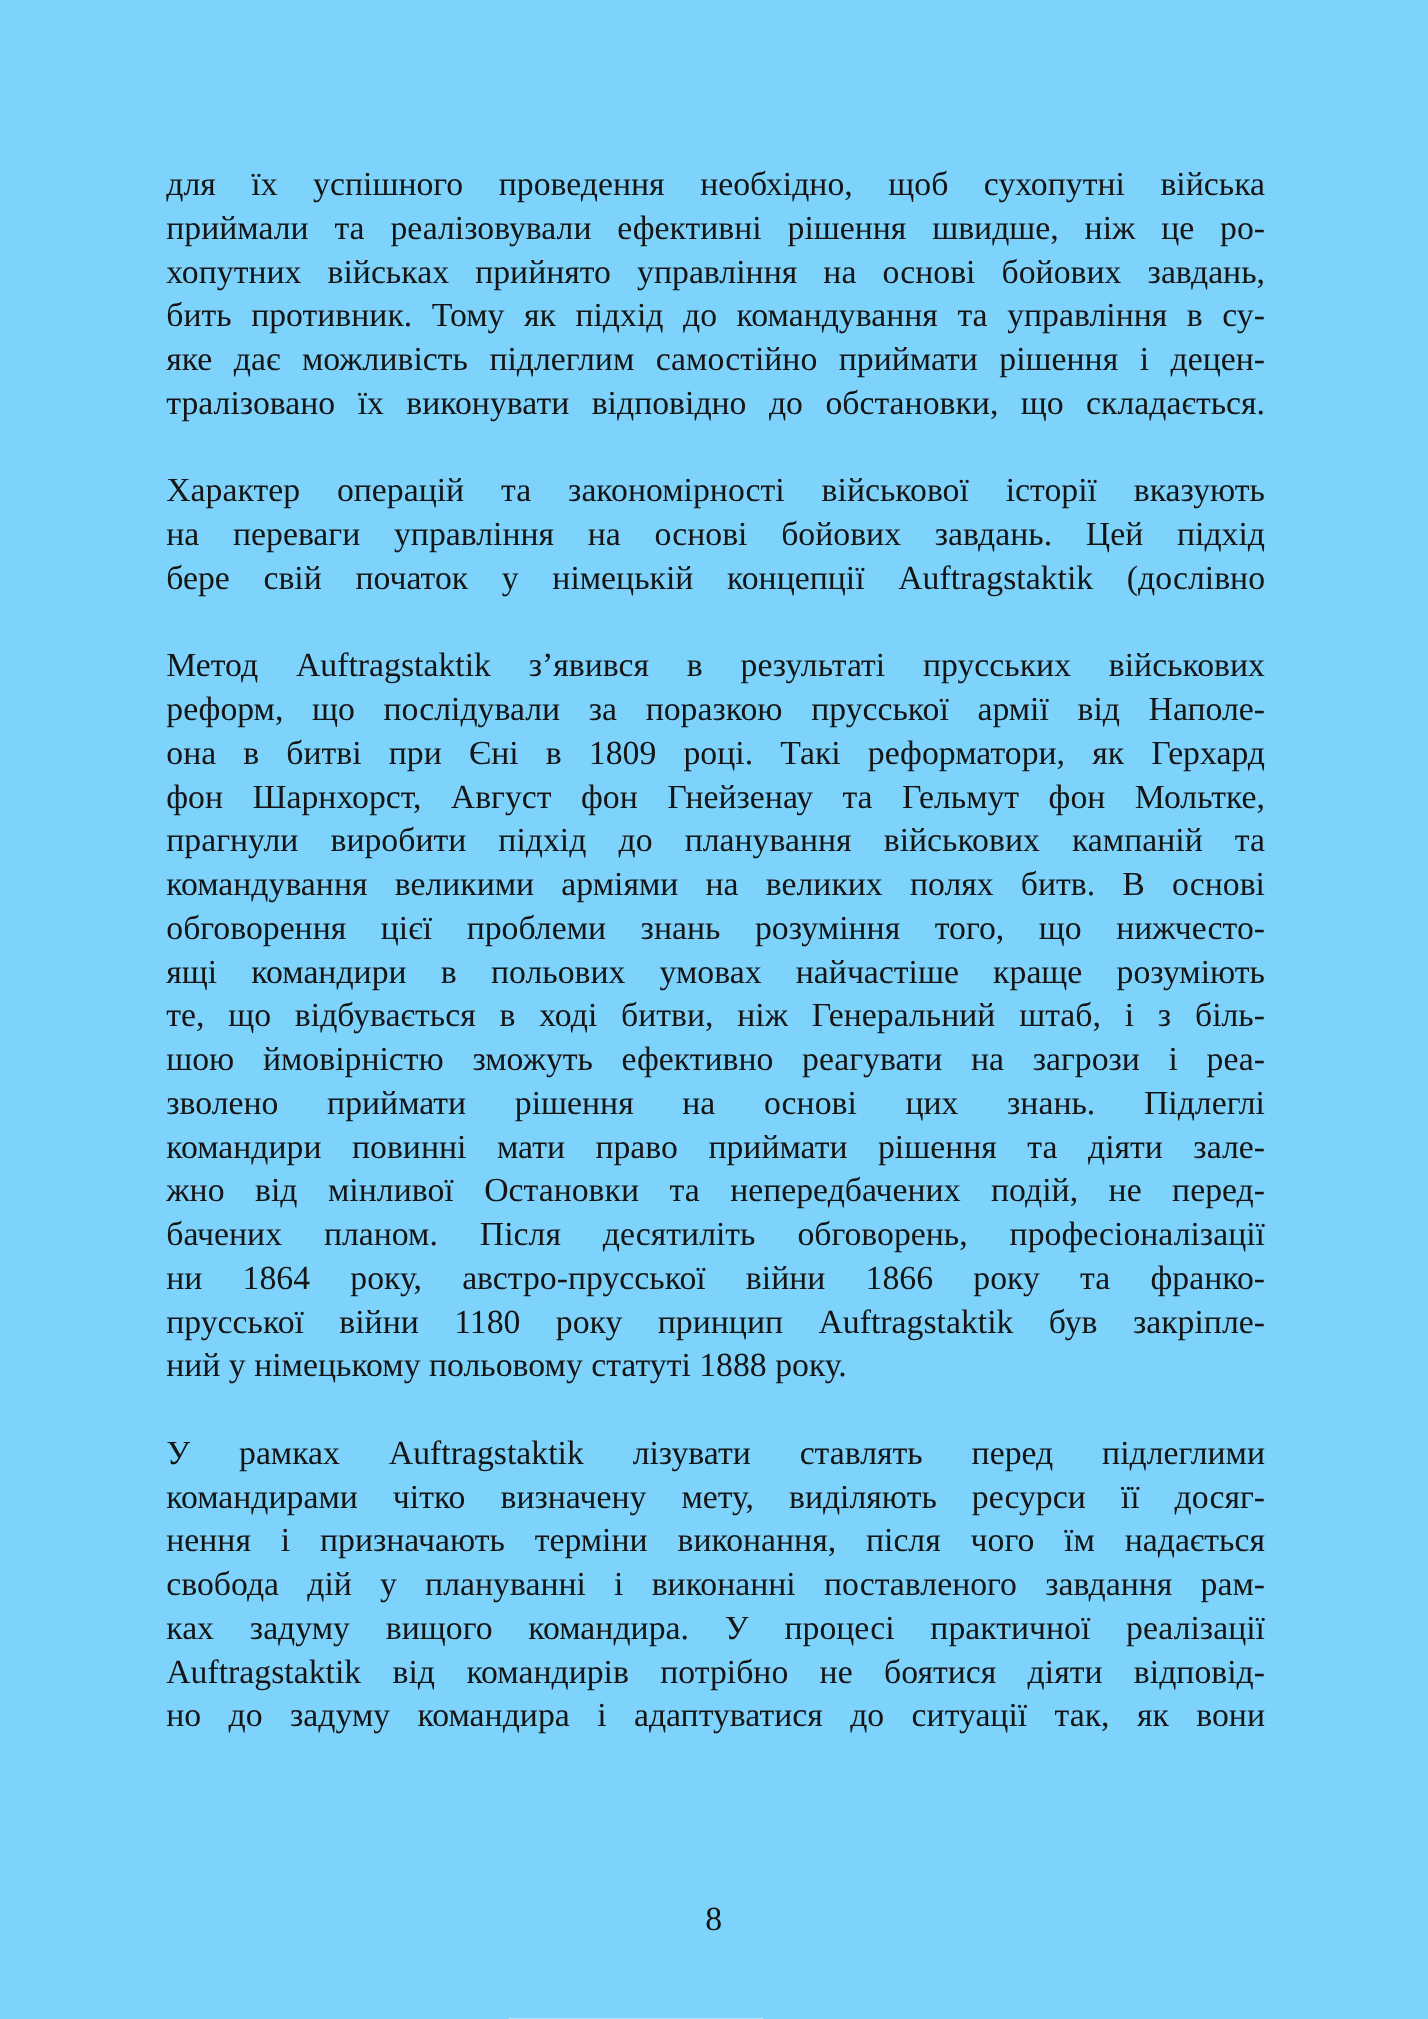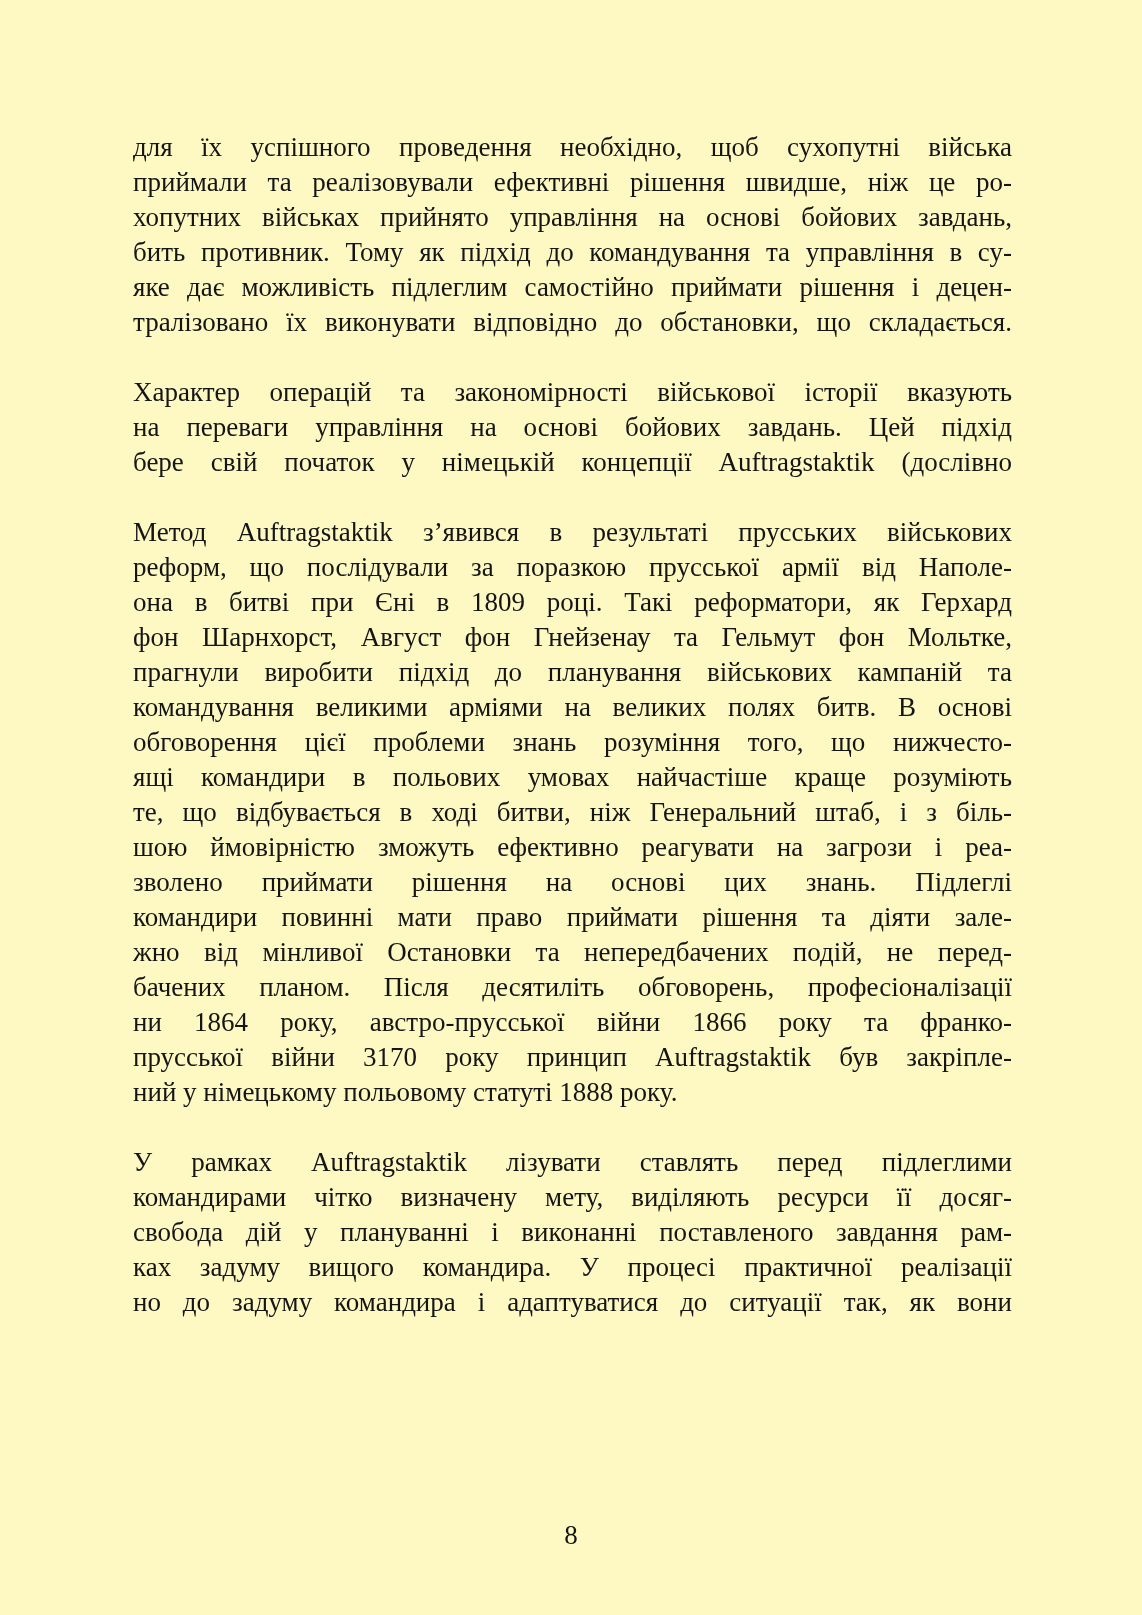--- a/index.html
+++ b/index.html
@@ -4,21 +4,21 @@
 <style>
   html, body {
     margin: 0;
     padding: 0;
     background: #ffffff;
   }
   .page {
     position: relative;
     width: 1142px;
     height: 1615px;
-    background: #fef9c3;
+    background: #7dd3fc;
     font-family: "Liberation Serif", serif;
     color: #151515;
     overflow: hidden;
   }
   .text-block {
     position: absolute;
     left: 133px;
     top: 130px;
     width: 879px;
   }
@@ -71,25 +71,27 @@
         <div class="line">командування великими арміями на великих полях битв. В основі</div>
         <div class="line">обговорення цієї проблеми знань розуміння того, що нижчесто-</div>
         <div class="line">ящі командири в польових умовах найчастіше краще розуміють</div>
         <div class="line">те, що відбувається в ході битви, ніж Генеральний штаб, і з біль-</div>
         <div class="line">шою ймовірністю зможуть ефективно реагувати на загрози і реа-</div>
         <div class="line">зволено приймати рішення на основі цих знань. Підлеглі</div>
         <div class="line">командири повинні мати право приймати рішення та діяти зале-</div>
         <div class="line">жно від мінливої Остановки та непередбачених подій, не перед-</div>
         <div class="line">бачених планом. Після десятиліть обговорень, професіоналізації</div>
         <div class="line">ни 1864 року, австро-прусської війни 1866 року та франко-</div>
-        <div class="line">прусської війни 3170 року принцип Auftragstaktik був закріпле-</div>
+        <div class="line">прусської війни 1180 року принцип Auftragstaktik був закріпле-</div>
         <div class="line last-left">ний у німецькому польовому статуті 1888 року.</div>
       </div>
       <div class="paragraph">
         <div class="line">У рамках Auftragstaktik лізувати ставлять перед підлеглими</div>
         <div class="line">командирами чітко визначену мету, виділяють ресурси її досяг-</div>
+        <div class="line">нення і призначають терміни виконання, після чого їм надається</div>
         <div class="line">свобода дій у плануванні і виконанні поставленого завдання рам-</div>
         <div class="line">ках задуму вищого командира. У процесі практичної реалізації</div>
+        <div class="line">Auftragstaktik від командирів потрібно не боятися діяти відповід-</div>
         <div class="line">но до задуму командира і адаптуватися до ситуації так, як вони</div>
       </div>
     </div>
   <div class="page-number">8</div>
 </div>
 
 </body></html>

